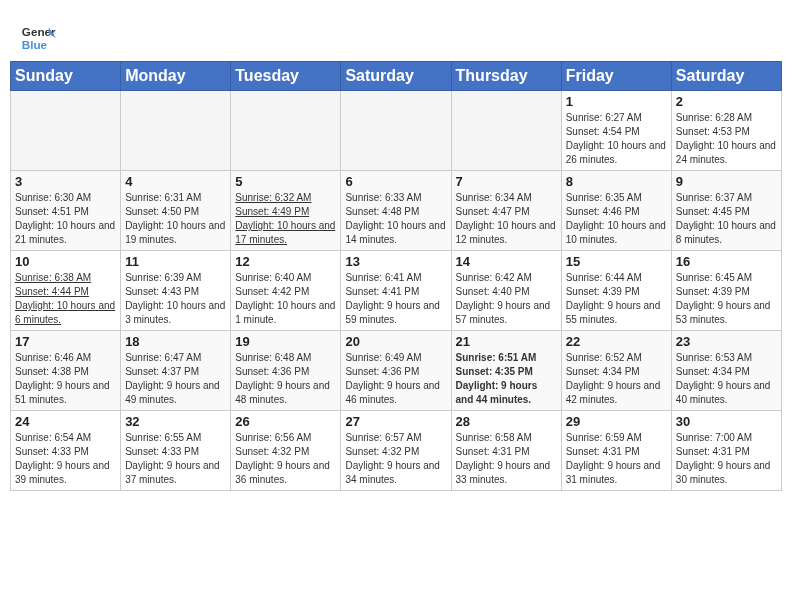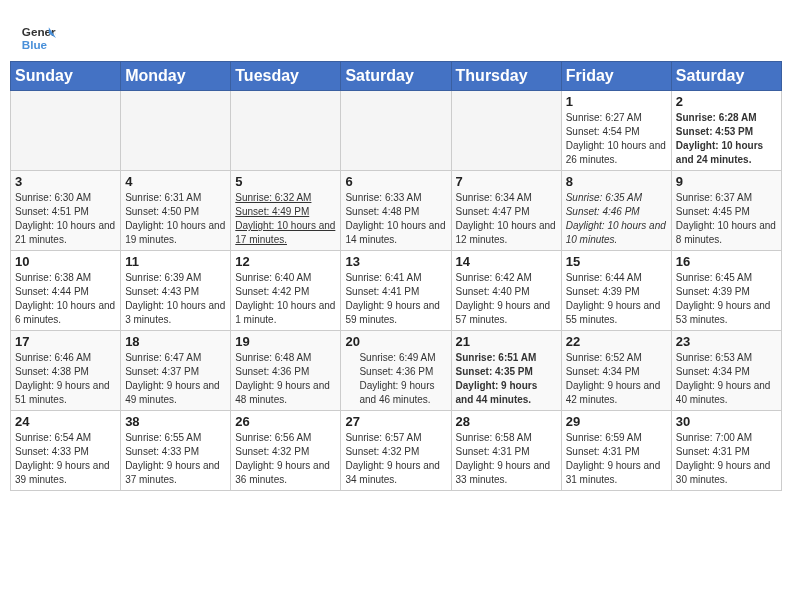--- a/index.html
+++ b/index.html
@@ -114,21 +114,21 @@
         <td class="empty"></td>
         <td class="empty"></td>
         <td>
           <span class="day-num">1</span>
           <div class="day-info" style="white-space: pre-line;">Sunrise: 6:27 AM
 Sunset: 4:54 PM
 Daylight: 10 hours and 26 minutes.</div>
         </td>
         <td>
           <span class="day-num">2</span>
-          <div class="day-info" style="white-space: pre-line; font-weight: bold;">Sunrise: 6:28 AM
+          <div class="day-info" style="white-space: pre-line;">Sunrise: 6:28 AM
 Sunset: 4:53 PM
 Daylight: 10 hours and 24 minutes.</div>
         </td>
       </tr>
       <tr>
         <td>
           <span class="day-num">3</span>
           <div class="day-info" style="white-space: pre-line;">Sunrise: 6:30 AM
 Sunset: 4:51 PM
 Daylight: 10 hours and 21 minutes.</div>
@@ -152,35 +152,35 @@
 Daylight: 10 hours and 14 minutes.</div>
         </td>
         <td>
           <span class="day-num">7</span>
           <div class="day-info" style="white-space: pre-line;">Sunrise: 6:34 AM
 Sunset: 4:47 PM
 Daylight: 10 hours and 12 minutes.</div>
         </td>
         <td>
           <span class="day-num">8</span>
-          <div class="day-info" style="white-space: pre-line; font-style: italic;">Sunrise: 6:35 AM
+          <div class="day-info" style="white-space: pre-line;">Sunrise: 6:35 AM
 Sunset: 4:46 PM
 Daylight: 10 hours and 10 minutes.</div>
         </td>
         <td>
           <span class="day-num">9</span>
           <div class="day-info" style="white-space: pre-line;">Sunrise: 6:37 AM
 Sunset: 4:45 PM
 Daylight: 10 hours and 8 minutes.</div>
         </td>
       </tr>
       <tr>
         <td>
           <span class="day-num">10</span>
-          <div class="day-info" style="white-space: pre-line;">Sunrise: 6:38 AM
+          <div class="day-info" style="white-space: pre-line; text-decoration: underline;">Sunrise: 6:38 AM
 Sunset: 4:44 PM
 Daylight: 10 hours and 6 minutes.</div>
         </td>
         <td>
           <span class="day-num">11</span>
           <div class="day-info" style="white-space: pre-line;">Sunrise: 6:39 AM
 Sunset: 4:43 PM
 Daylight: 10 hours and 3 minutes.</div>
         </td>
         <td>
@@ -228,21 +228,21 @@
 Daylight: 9 hours and 49 minutes.</div>
         </td>
         <td>
           <span class="day-num">19</span>
           <div class="day-info" style="white-space: pre-line;">Sunrise: 6:48 AM
 Sunset: 4:36 PM
 Daylight: 9 hours and 48 minutes.</div>
         </td>
         <td>
           <span class="day-num">20</span>
-          <div class="day-info" style="white-space: pre-line; margin-left: 14px;">Sunrise: 6:49 AM
+          <div class="day-info" style="white-space: pre-line;">Sunrise: 6:49 AM
 Sunset: 4:36 PM
 Daylight: 9 hours and 46 minutes.</div>
         </td>
         <td>
           <span class="day-num">21</span>
           <div class="day-info" style="white-space: pre-line; font-weight: bold;">Sunrise: 6:51 AM
 Sunset: 4:35 PM
 Daylight: 9 hours and 44 minutes.</div>
         </td>
         <td>
@@ -259,21 +259,21 @@
         </td>
       </tr>
       <tr>
         <td>
           <span class="day-num">24</span>
           <div class="day-info" style="white-space: pre-line;">Sunrise: 6:54 AM
 Sunset: 4:33 PM
 Daylight: 9 hours and 39 minutes.</div>
         </td>
         <td>
-          <span class="day-num">38</span>
+          <span class="day-num">32</span>
           <div class="day-info" style="white-space: pre-line;">Sunrise: 6:55 AM
 Sunset: 4:33 PM
 Daylight: 9 hours and 37 minutes.</div>
         </td>
         <td>
           <span class="day-num">26</span>
           <div class="day-info" style="white-space: pre-line;">Sunrise: 6:56 AM
 Sunset: 4:32 PM
 Daylight: 9 hours and 36 minutes.</div>
         </td>

